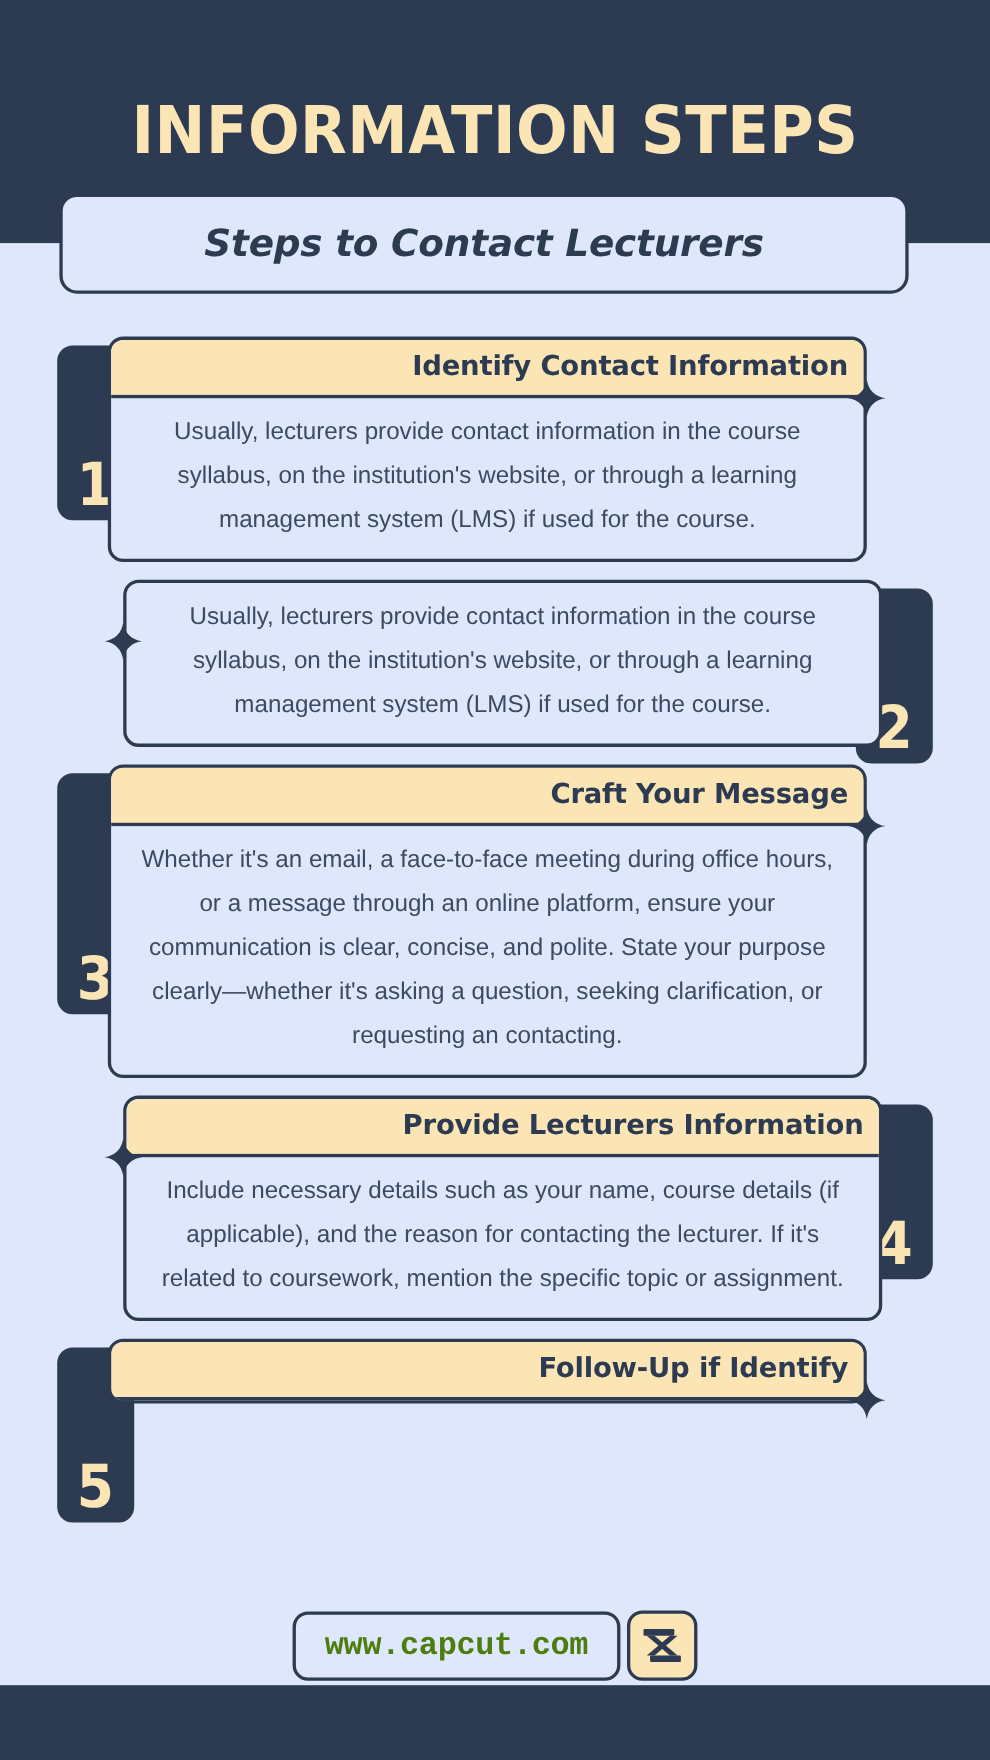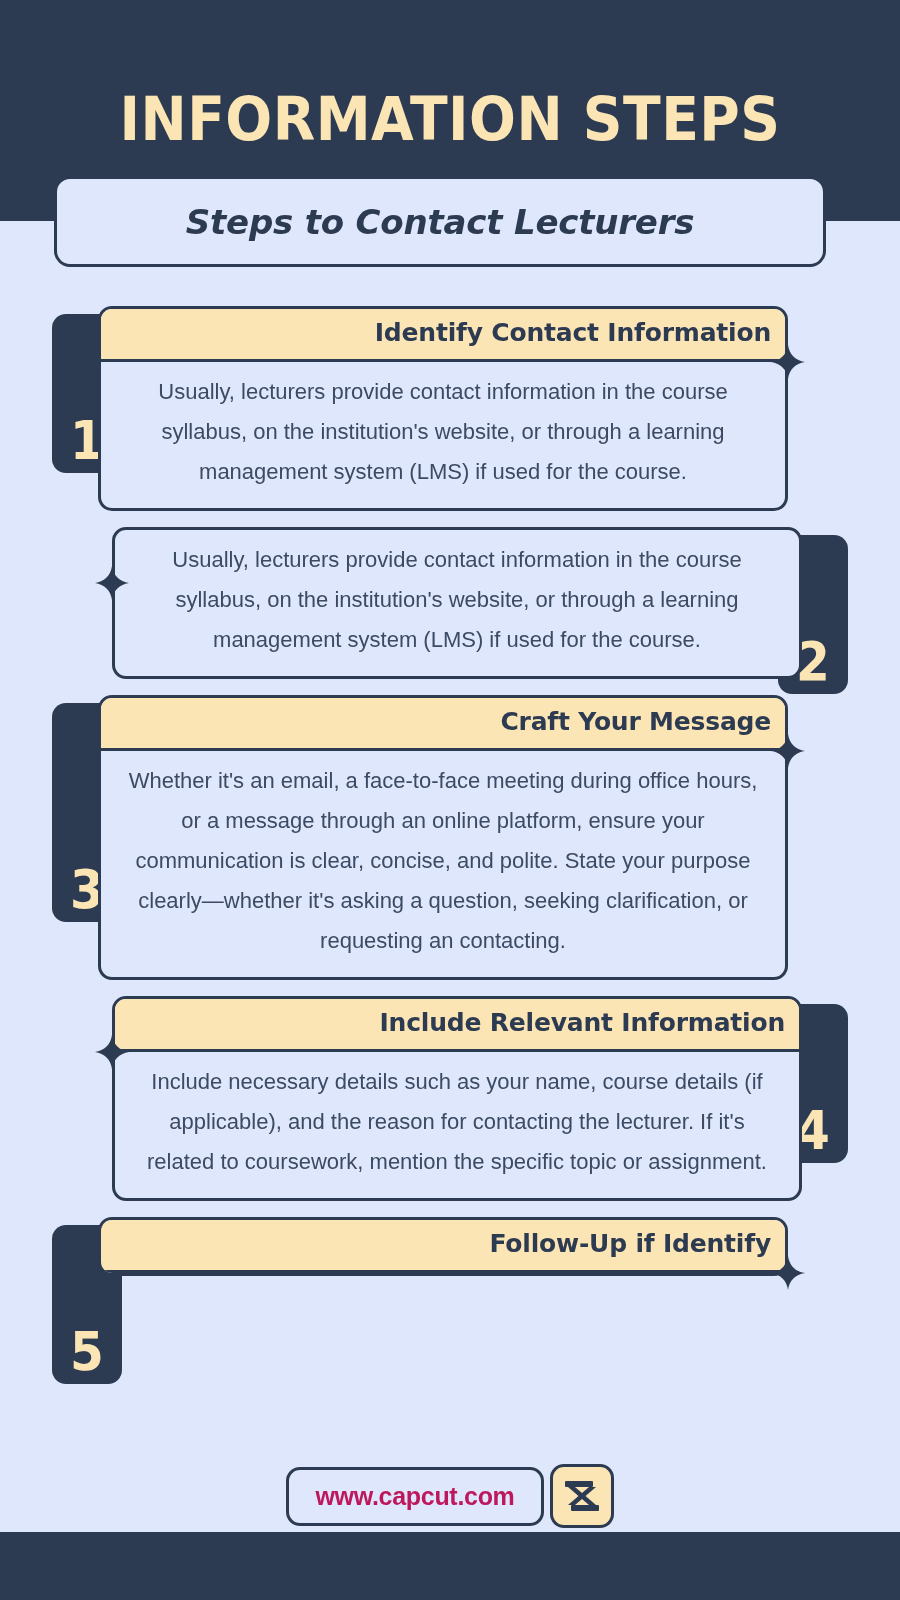--- a/index.html
+++ b/index.html
@@ -184,25 +184,25 @@
   .url-pill {
     background: #dee7fb;
     border: 3px solid #2d3b52;
     border-radius: 14px;
     padding: 12px 26px;
     display: flex;
     align-items: center;
     justify-content: center;
   }
   .url-text {
-    font-size: 25px;
-    font-weight: 700;
-    color: #be185d;
+    font-size: 29px;
+    font-weight: 700;
+    color: #4d7c0f;
     letter-spacing: -0.3px;
-    font-family: Liberation Sans, sans-serif;
+    font-family: Liberation Mono, monospace;
   }
 
   .logo-tile {
     width: 64px;
     height: 64px;
     background: #fce5b5;
     border: 3px solid #2d3b52;
     border-radius: 14px;
     display: flex;
     align-items: center;
@@ -281,21 +281,21 @@
     <div class="badge" style="height: 159px;">
       <span class="badge-num">4</span>
     </div>
     <div class="star" style="top: 39px;">
       <svg viewBox="0 0 34 34" xmlns="http://www.w3.org/2000/svg">
         <path d="M17 0 C18.4 9.6 24.4 15.6 34 17 C24.4 18.4 18.4 24.4 17 34 C15.6 24.4 9.6 18.4 0 17 C9.6 15.6 15.6 9.6 17 0 Z" fill="#2d3b52"></path>
       </svg>
     </div>
     <div class="card">
       <div class="card-head">
-        <span class="card-head-text">Include Relevant Information</span>
+        <span class="card-head-text">Provide Lecturers Information</span>
       </div>
       <div class="card-body">
         <span class="card-body-text">Include necessary details such as your name, course details (if applicable), and the reason for contacting the lecturer. If it's related to coursework, mention the specific topic or assignment.</span>
       </div>
     </div>
   </div>
 
   <div class="step left">
     <div class="badge" style="height: 159px;">
       <span class="badge-num">5</span>

